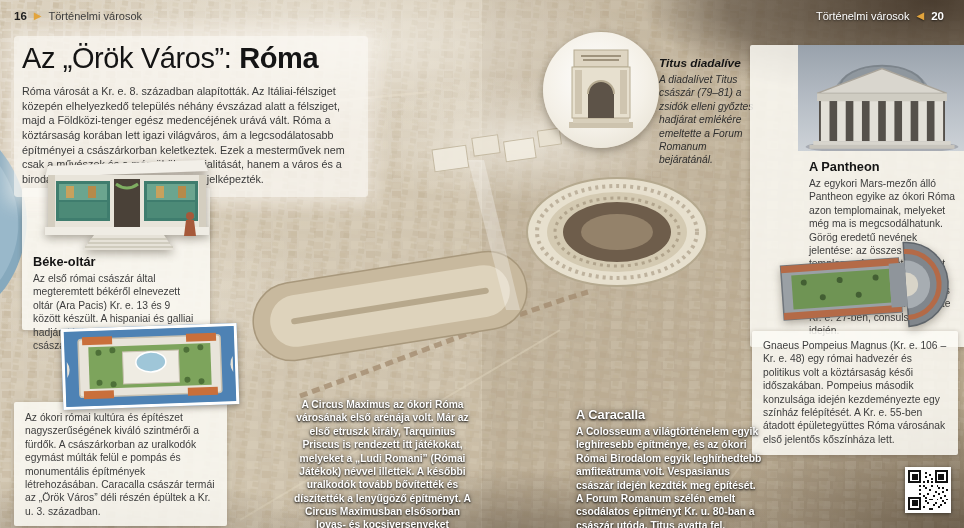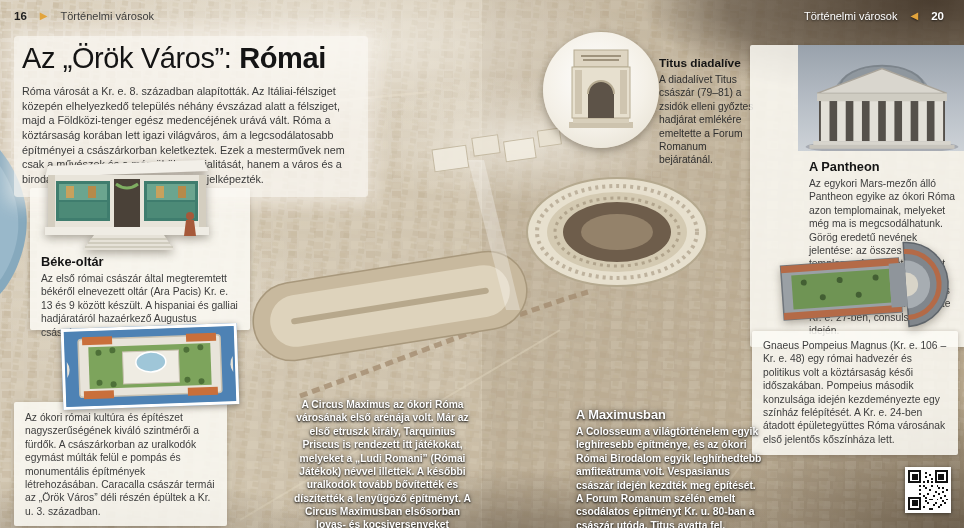--- a/index.html
+++ b/index.html
@@ -3,21 +3,21 @@
 <meta charset="utf-8">
 <style>
   html,body{margin:0;padding:0;background:#888;}
   .page{
     position:relative;width:964px;height:528px;overflow:hidden;
     font-family:"Liberation Sans","DejaVu Sans",sans-serif;
     background:linear-gradient(135deg,#ddd4c4 0%,#d3c8b4 40%,#c6b9a2 70%,#bdae94 100%);
   }
   .bg-svg{position:absolute;left:0;top:0;z-index:0;}
   
-  .runhead{position:absolute;top:10px;z-index:8;display:flex;align-items:center;gap:13px;font-size:11px;}
+  .runhead{position:absolute;top:10px;z-index:8;display:flex;align-items:center;gap:7px;font-size:11px;}
   .runhead-left{left:14px;color:#3c3c3c;}
   .runhead-right{right:20px;color:#fff;text-shadow:0 1px 2px rgba(0,0,0,.6);}
   .runhead .pagenum{font-weight:bold;font-size:11.5px;}
   .runhead-left .pagenum{color:#1e1e1e;}
   .runhead .arrow{color:#e2a43c;font-size:10px;line-height:1;}
   
   .title-panel{
     position:absolute;left:14px;top:36px;width:336px;z-index:4;
     background:rgba(251,248,243,.78);border-radius:3px;padding:4px 10px 10px 8px;
     box-shadow:0 0 18px 8px rgba(251,248,243,.55);
@@ -25,39 +25,39 @@
   .title-panel h1{margin:2px 0 9px;font-size:29px;letter-spacing:-.4px;color:#141414;font-weight:400;}
   .title-panel h1 .hl{font-weight:700;}
   .title-panel p{margin:0;font-size:10.8px;line-height:1.36;color:#3a3a3a;}
   
   .panel{
     position:absolute;z-index:3;background:rgba(252,250,245,.85);
     border-radius:2px;box-shadow:0 1px 5px rgba(60,48,32,.28);
   }
   .panel h3{margin:0 0 3px;font-size:12.8px;color:#141414;}
   .panel p{margin:0;font-size:10.3px;line-height:1.3;color:#3d3d3d;}
-  .panel-beke{left:30px;top:188px;width:220px;height:142px;}
+  .panel-beke{left:22px;top:188px;width:188px;height:142px;}
   .panel-beke .inner{padding:66px 11px 0 11px;}
   .panel-caracalla{left:14px;top:402px;width:213px;}
   .panel-caracalla .inner{padding:9px 11px 8px 11px;}
   .panel-pantheon{left:750px;top:45px;width:168px;padding-left:48px;}
   .panel-pantheon .imgbox{height:106px;background:linear-gradient(180deg,#99a2ac 0%,#b7bec6 55%,#cdd2d7 100%);overflow:hidden;display:flex;align-items:flex-end;justify-content:center;}
   .panel-pantheon .inner{padding:8px 11px 9px 11px;}
   .panel-pompeius{left:752px;top:331px;width:206px;}
   .panel-pompeius .inner{padding:8px 11px 9px 11px;}
   
   .overlay-note{position:absolute;z-index:3;color:#fff;}
   .overlay-note h3{margin:0 0 3px;font-size:12.8px;text-shadow:0 1px 2px rgba(0,0,0,.95),0 0 6px rgba(0,0,0,.55);}
   .overlay-note p{margin:0;font-size:10.3px;line-height:1.3;font-weight:700;text-shadow:0 1px 2px rgba(0,0,0,.95),0 0 5px rgba(0,0,0,.5);}
   .note-circus{left:292px;top:398px;width:181px;}
   .note-circus h3{text-align:right;}
   .note-circus p{text-align:center;}
   .note-colosseum{left:576px;top:407px;width:188px;text-align:left;}
   
-  .note-titus{position:absolute;left:659px;top:56px;width:95px;z-index:3;}
+  .note-titus{position:absolute;left:659px;top:56px;width:95px;z-index:3;font-style:italic;}
   .note-titus h3{margin:0 0 3px;font-size:11.8px;color:#141414;}
   .note-titus p{margin:0;font-size:10.3px;line-height:1.3;color:#2f2f2f;}
   
   .inset{position:absolute;z-index:4;}
   .img-beke{left:38px;top:148px;filter:drop-shadow(0 3px 5px rgba(50,40,25,.4));}
   .img-caracalla{left:62px;top:326px;width:170px;height:75px;border:3px solid #fff;
     box-shadow:0 2px 6px rgba(40,30,20,.45);transform:rotate(-2deg);overflow:hidden;background:#4e82b4;}
   .img-titus{left:543px;top:32px;width:116px;height:116px;border-radius:50%;
     background:radial-gradient(circle at 45% 40%,#ffffff 0%,#f4f0e7 55%,#e2dccc 100%);
     box-shadow:0 3px 8px rgba(50,40,25,.4);display:flex;align-items:center;justify-content:center;overflow:hidden;}
@@ -151,21 +151,21 @@
     <span class="arrow">▶</span>
     <span>Történelmi városok</span>
   </div>
   <div class="runhead runhead-right">
     <span>Történelmi városok</span>
     <span class="arrow">◀</span>
     <span class="pagenum">20</span>
   </div>
 
   <div class="title-panel">
-    <h1><span>Az „Örök Város”: </span><span class="hl">Római</span></h1>
+    <h1><span>Az „Örök Város”: </span><span class="hl">Róma</span></h1>
     <p>Róma városát a Kr. e. 8. században alapították. Az Itáliai-félsziget közepén elhelyezkedő település néhány évszázad alatt a félsziget, majd a Földközi-tenger egész medencéjének urává vált. Róma a köztársaság korában lett igazi világváros, ám a legcsodálatosabb építményei a császárkorban keletkeztek. Ezek a mesterművek nem csak a művészek és a mérnökök zsenialitását, hanem a város és a birodalom hatalmát és gazdagságát is jelképezték.</p>
   </div>
 
   <div class="panel panel-beke">
     <div class="inner">
       <h3>Béke-oltár</h3>
       <p>Az első római császár által megteremtett békéről elnevezett oltár (Ara Pacis) Kr. e. 13 és 9 között készült. A hispaniai és galliai hadjáratáról hazaérkező Augustus császárnak állít emléket.</p>
     </div>
   </div>
   <svg class="inset img-beke" width="178" height="102" viewBox="0 0 178 102" aria-hidden="true">
@@ -286,26 +286,26 @@
       <circle cx="98" cy="44" r="3" fill="#435f33"></circle>
       <path d="M128 11 A42 42 0 0 1 128 95 Z" fill="#80868c" stroke="#5e646a" stroke-width="1.5"></path>
       <path d="M128 20 A33 33 0 0 1 128 86" fill="none" stroke="#b46a47" stroke-width="5"></path>
       <path d="M128 29 A24 24 0 0 1 128 77 Z" fill="#a7adb2"></path>
       <path d="M128 41 A12 12 0 0 1 128 65 Z" fill="#d8d4c8"></path>
       <rect x="112" y="31" width="16" height="44" fill="#8f959b"></rect>
     </g>
   </svg>
   <div class="panel panel-pompeius">
     <div class="inner">
-      <p>Gnaeus Pompeius Magnus (Kr. e. 106 – Kr. e. 48) egy római hadvezér és politikus volt a köztársaság késői időszakában. Pompeius második konzulsága idején kezdeményezte egy színház felépítését. A Kr. e. 24-ben átadott épületegyüttes Róma városának első jelentős kőszínháza lett.</p>
+      <p>Gnaeus Pompeius Magnus (Kr. e. 106 – Kr. e. 48) egy római hadvezér és politikus volt a köztársaság késői időszakában. Pompeius második konzulsága idején kezdeményezte egy színház felépítését. A Kr. e. 55-ben átadott épületegyüttes Róma városának első jelentős kőszínháza lett.</p>
     </div>
   </div>
 
   <div class="overlay-note note-colosseum">
-    <h3>A Maximusban</h3>
+    <h3>A Caracalla</h3>
     <p>A Colosseum a világtörténelem egyik leghíresebb építménye, és az ókori Római Birodalom egyik leghírhedtebb amfiteátruma volt. Vespasianus császár idején kezdték meg építését. A Forum Romanum szélén emelt csodálatos építményt Kr. u. 80-ban a császár utóda, Titus avatta fel.</p>
   </div>
 
   <div class="qr">
     <svg viewBox="0 0 21 21" shape-rendering="crispEdges" aria-hidden="true">
       <rect width="21" height="21" fill="#fff"></rect>
       <g fill="#111">
         <rect x="0" y="0" width="7" height="7"></rect>
           <rect x="14" y="0" width="7" height="7"></rect>
           <rect x="0" y="14" width="7" height="7"></rect>

